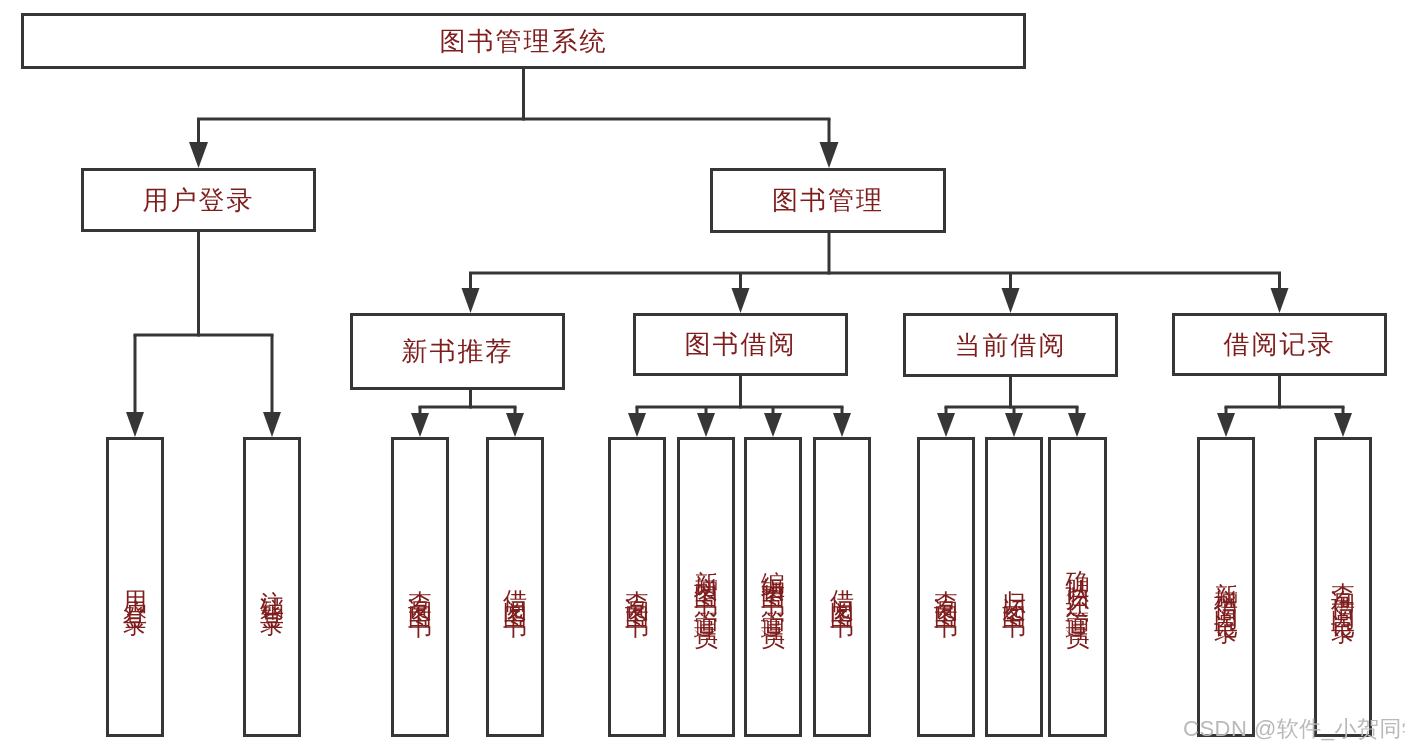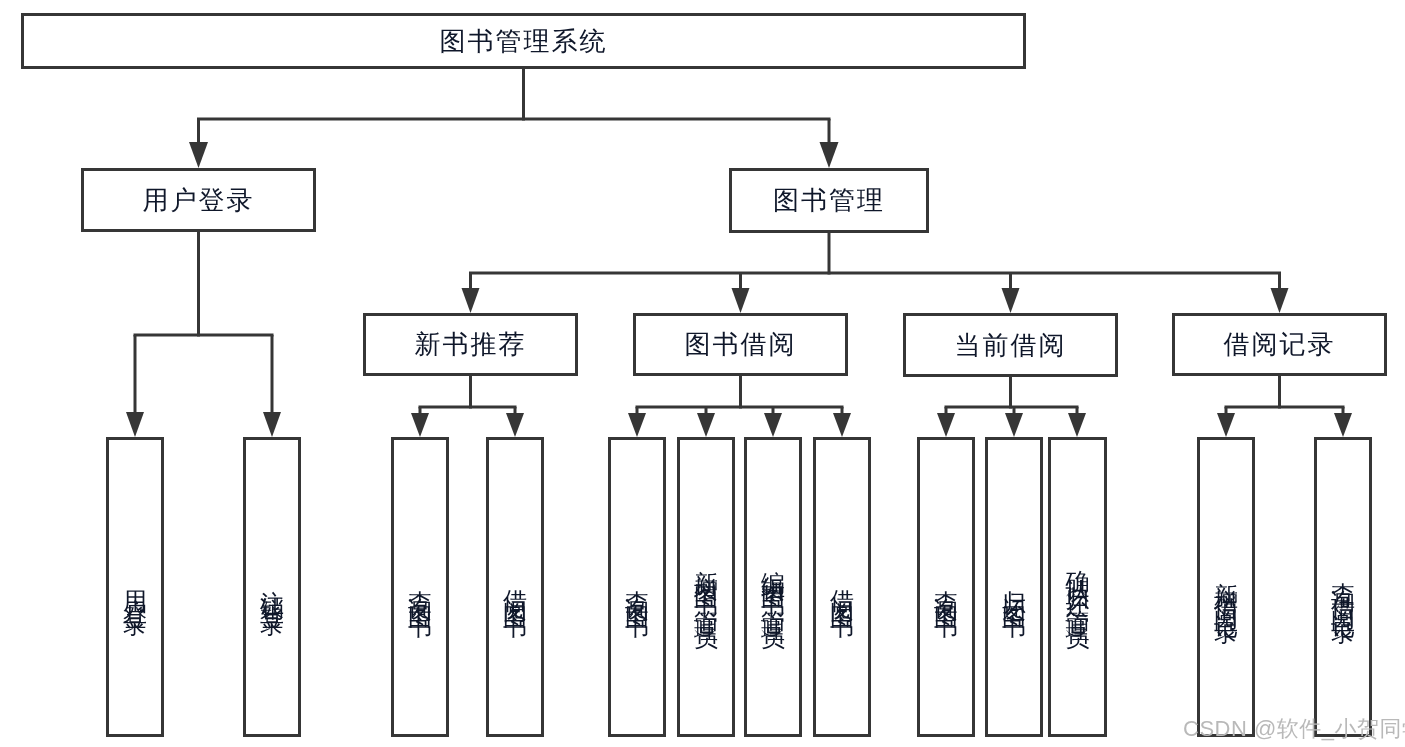--- a/index.html
+++ b/index.html
@@ -15,21 +15,21 @@
     position: absolute;
     left: 0; top: 0;
     width: 1405px; height: 747px;
     pointer-events: none;
   }
   .box {
     position: absolute;
     box-sizing: border-box;
     border: 3px solid #363636;
     background: #ffffff;
-    color: #0f172a;
+    color: #7f1d1d;
     display: flex;
     align-items: center;
     justify-content: center;
     text-align: center;
     white-space: nowrap;
   }
   .h {
     font-size: 26px;
     letter-spacing: 2px;
   }
@@ -118,23 +118,23 @@
       <polygon points="1005,413 1023,413 1014,437"></polygon>
       <polygon points="1068,413 1086,413 1077,437"></polygon>
       <polygon points="1217,413 1235,413 1226,437"></polygon>
       <polygon points="1334,413 1352,413 1343,437"></polygon>
     </g>
   </svg>
 
   <div class="box h" style="left:21px;top:13px;width:1005px;height:56px">图书管理系统</div>
 
   <div class="box h" style="left:81px;top:168px;width:235px;height:64px">用户登录</div>
-  <div class="box h" style="left:729px;top:168px;width:200px;height:65px">图书管理</div>
+  <div class="box h" style="left:710px;top:168px;width:236px;height:65px">图书管理</div>
 
-  <div class="box h" style="left:363px;top:313px;width:215px;height:63px">新书推荐</div>
+  <div class="box h" style="left:350px;top:313px;width:215px;height:77px">新书推荐</div>
   <div class="box h" style="left:903px;top:313px;width:215px;height:64px">当前借阅</div>
   <div class="box h" style="left:633px;top:313px;width:215px;height:63px">图书借阅</div>
   <div class="box h" style="left:1172px;top:313px;width:215px;height:63px">借阅记录</div>
 
   <div class="box v" style="left:106px;top:437px;width:58px;height:300px">用户登录</div>
   <div class="box v" style="left:243px;top:437px;width:58px;height:300px">注销登录</div>
 
   <div class="box v" style="left:391px;top:437px;width:58px;height:300px">查询图书</div>
   <div class="box v" style="left:486px;top:437px;width:58px;height:300px">借阅图书</div>
 

